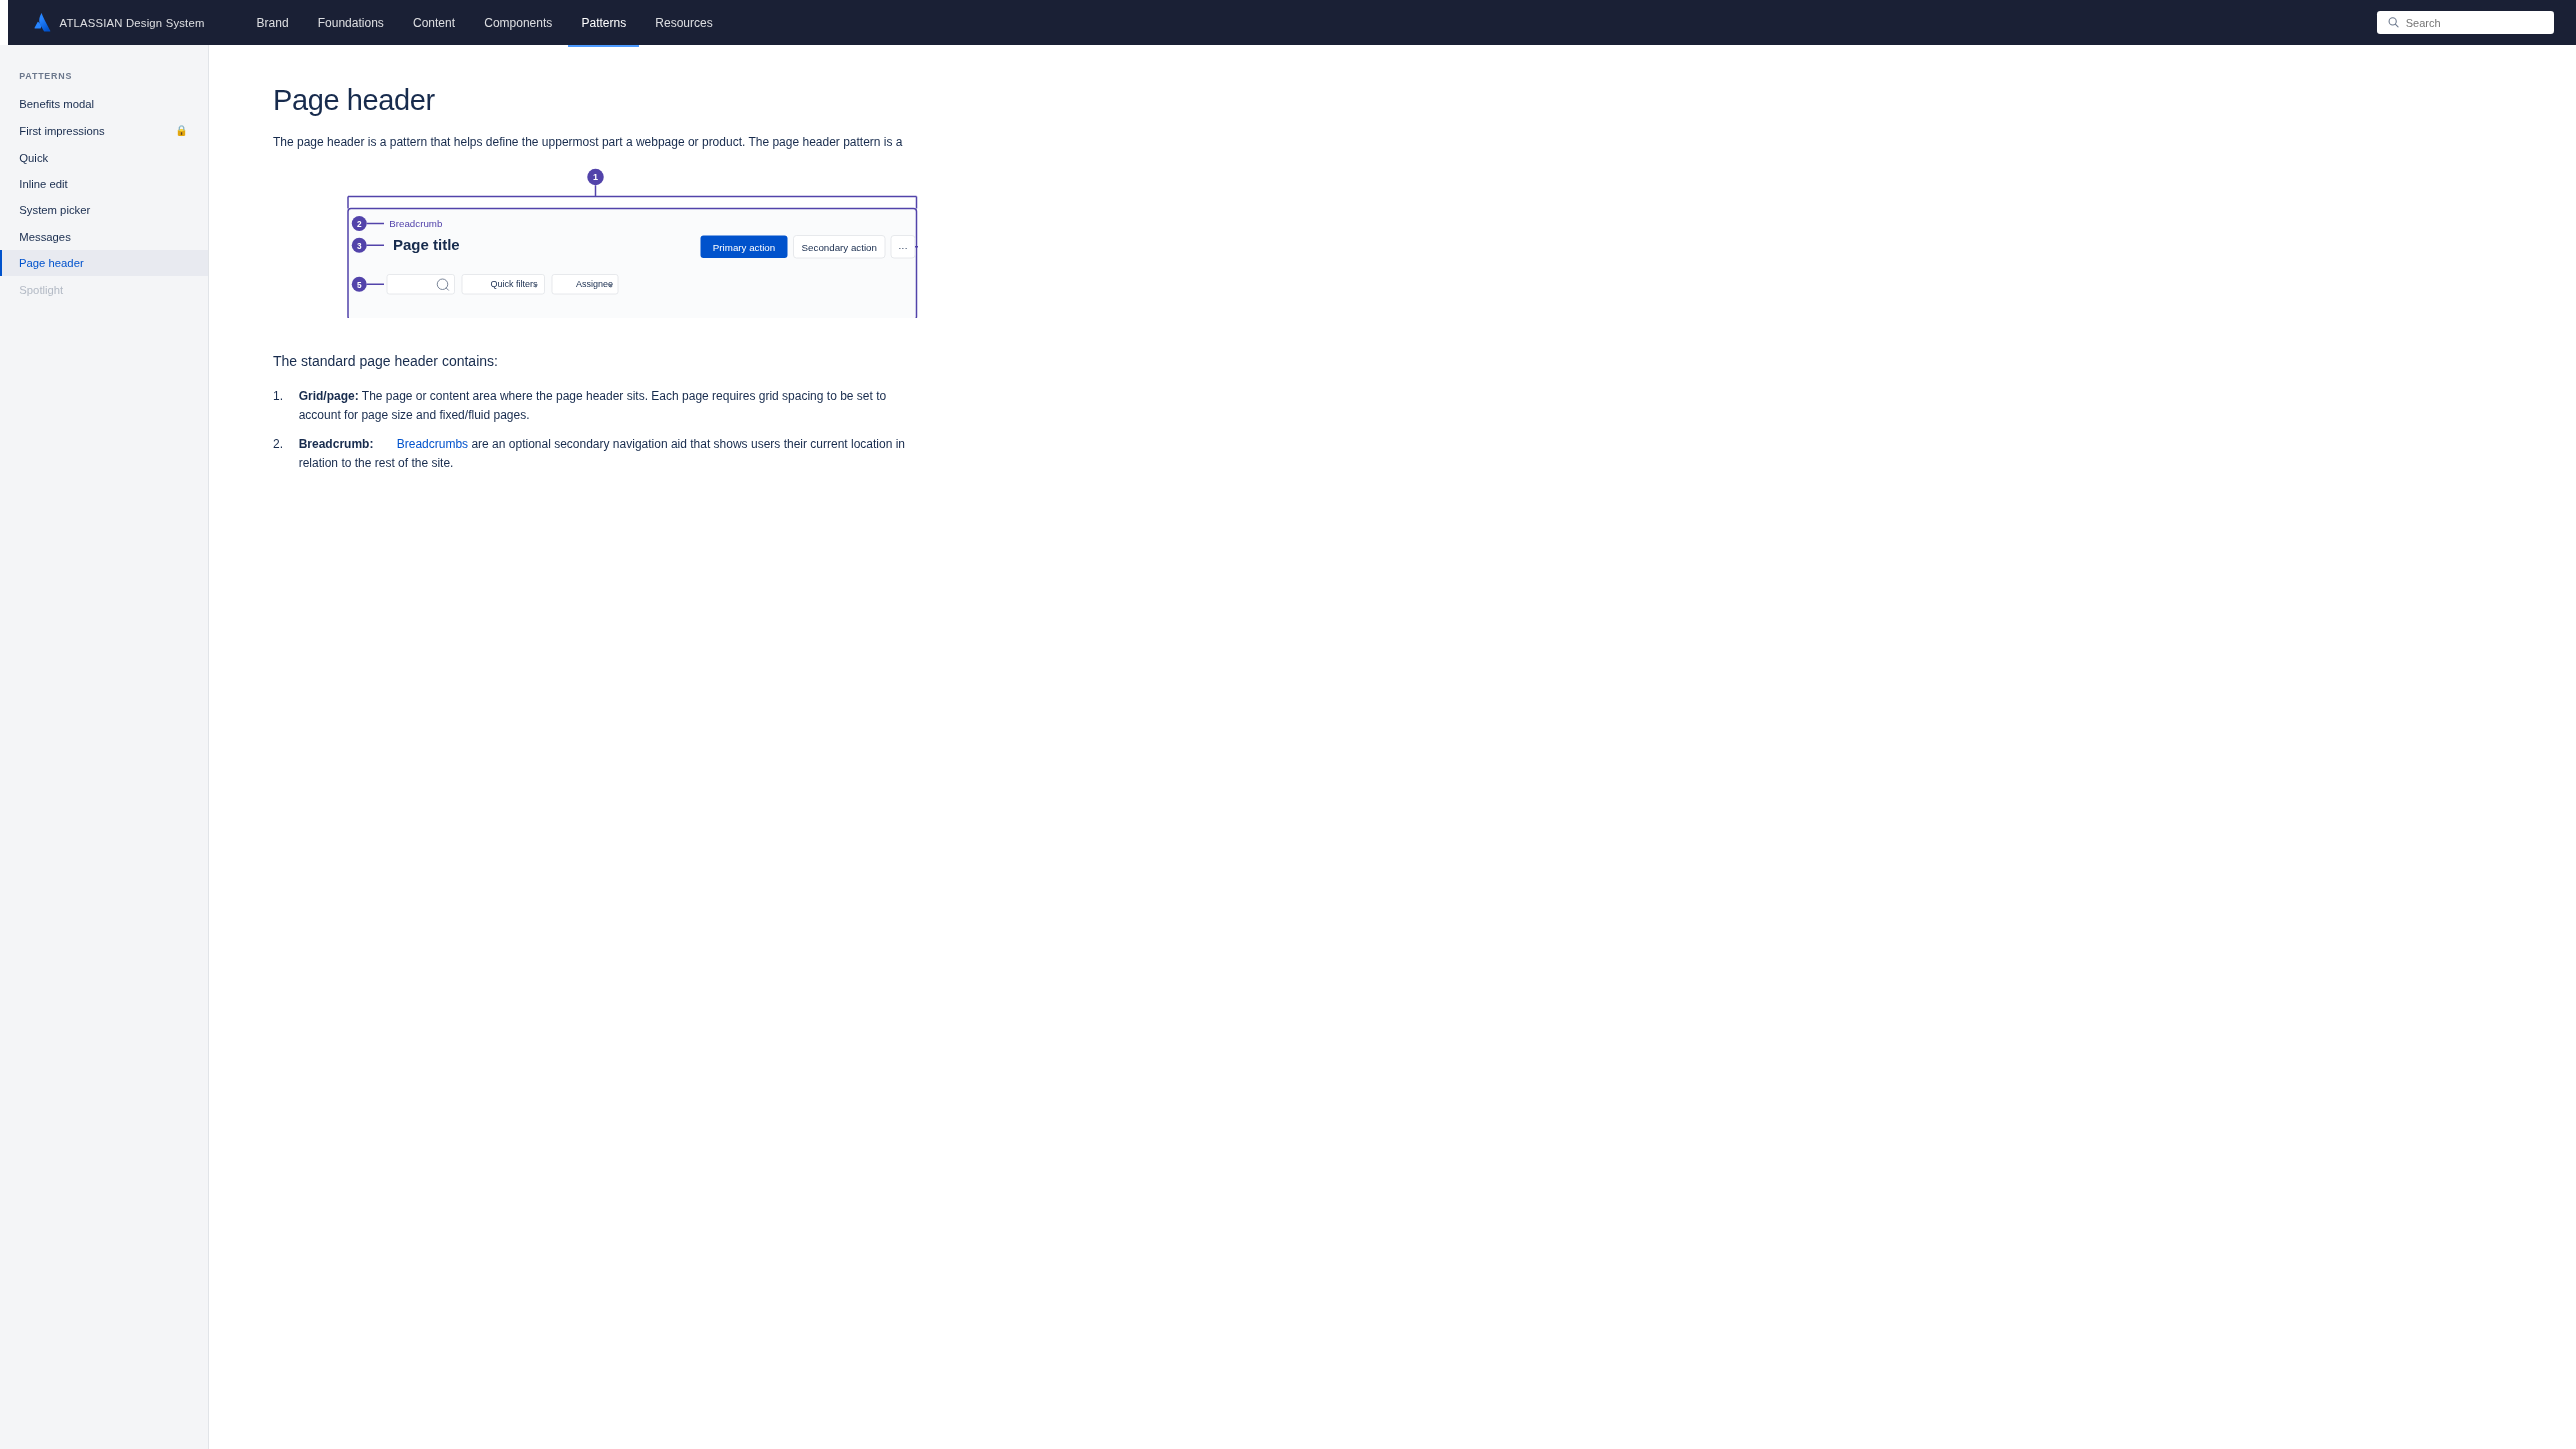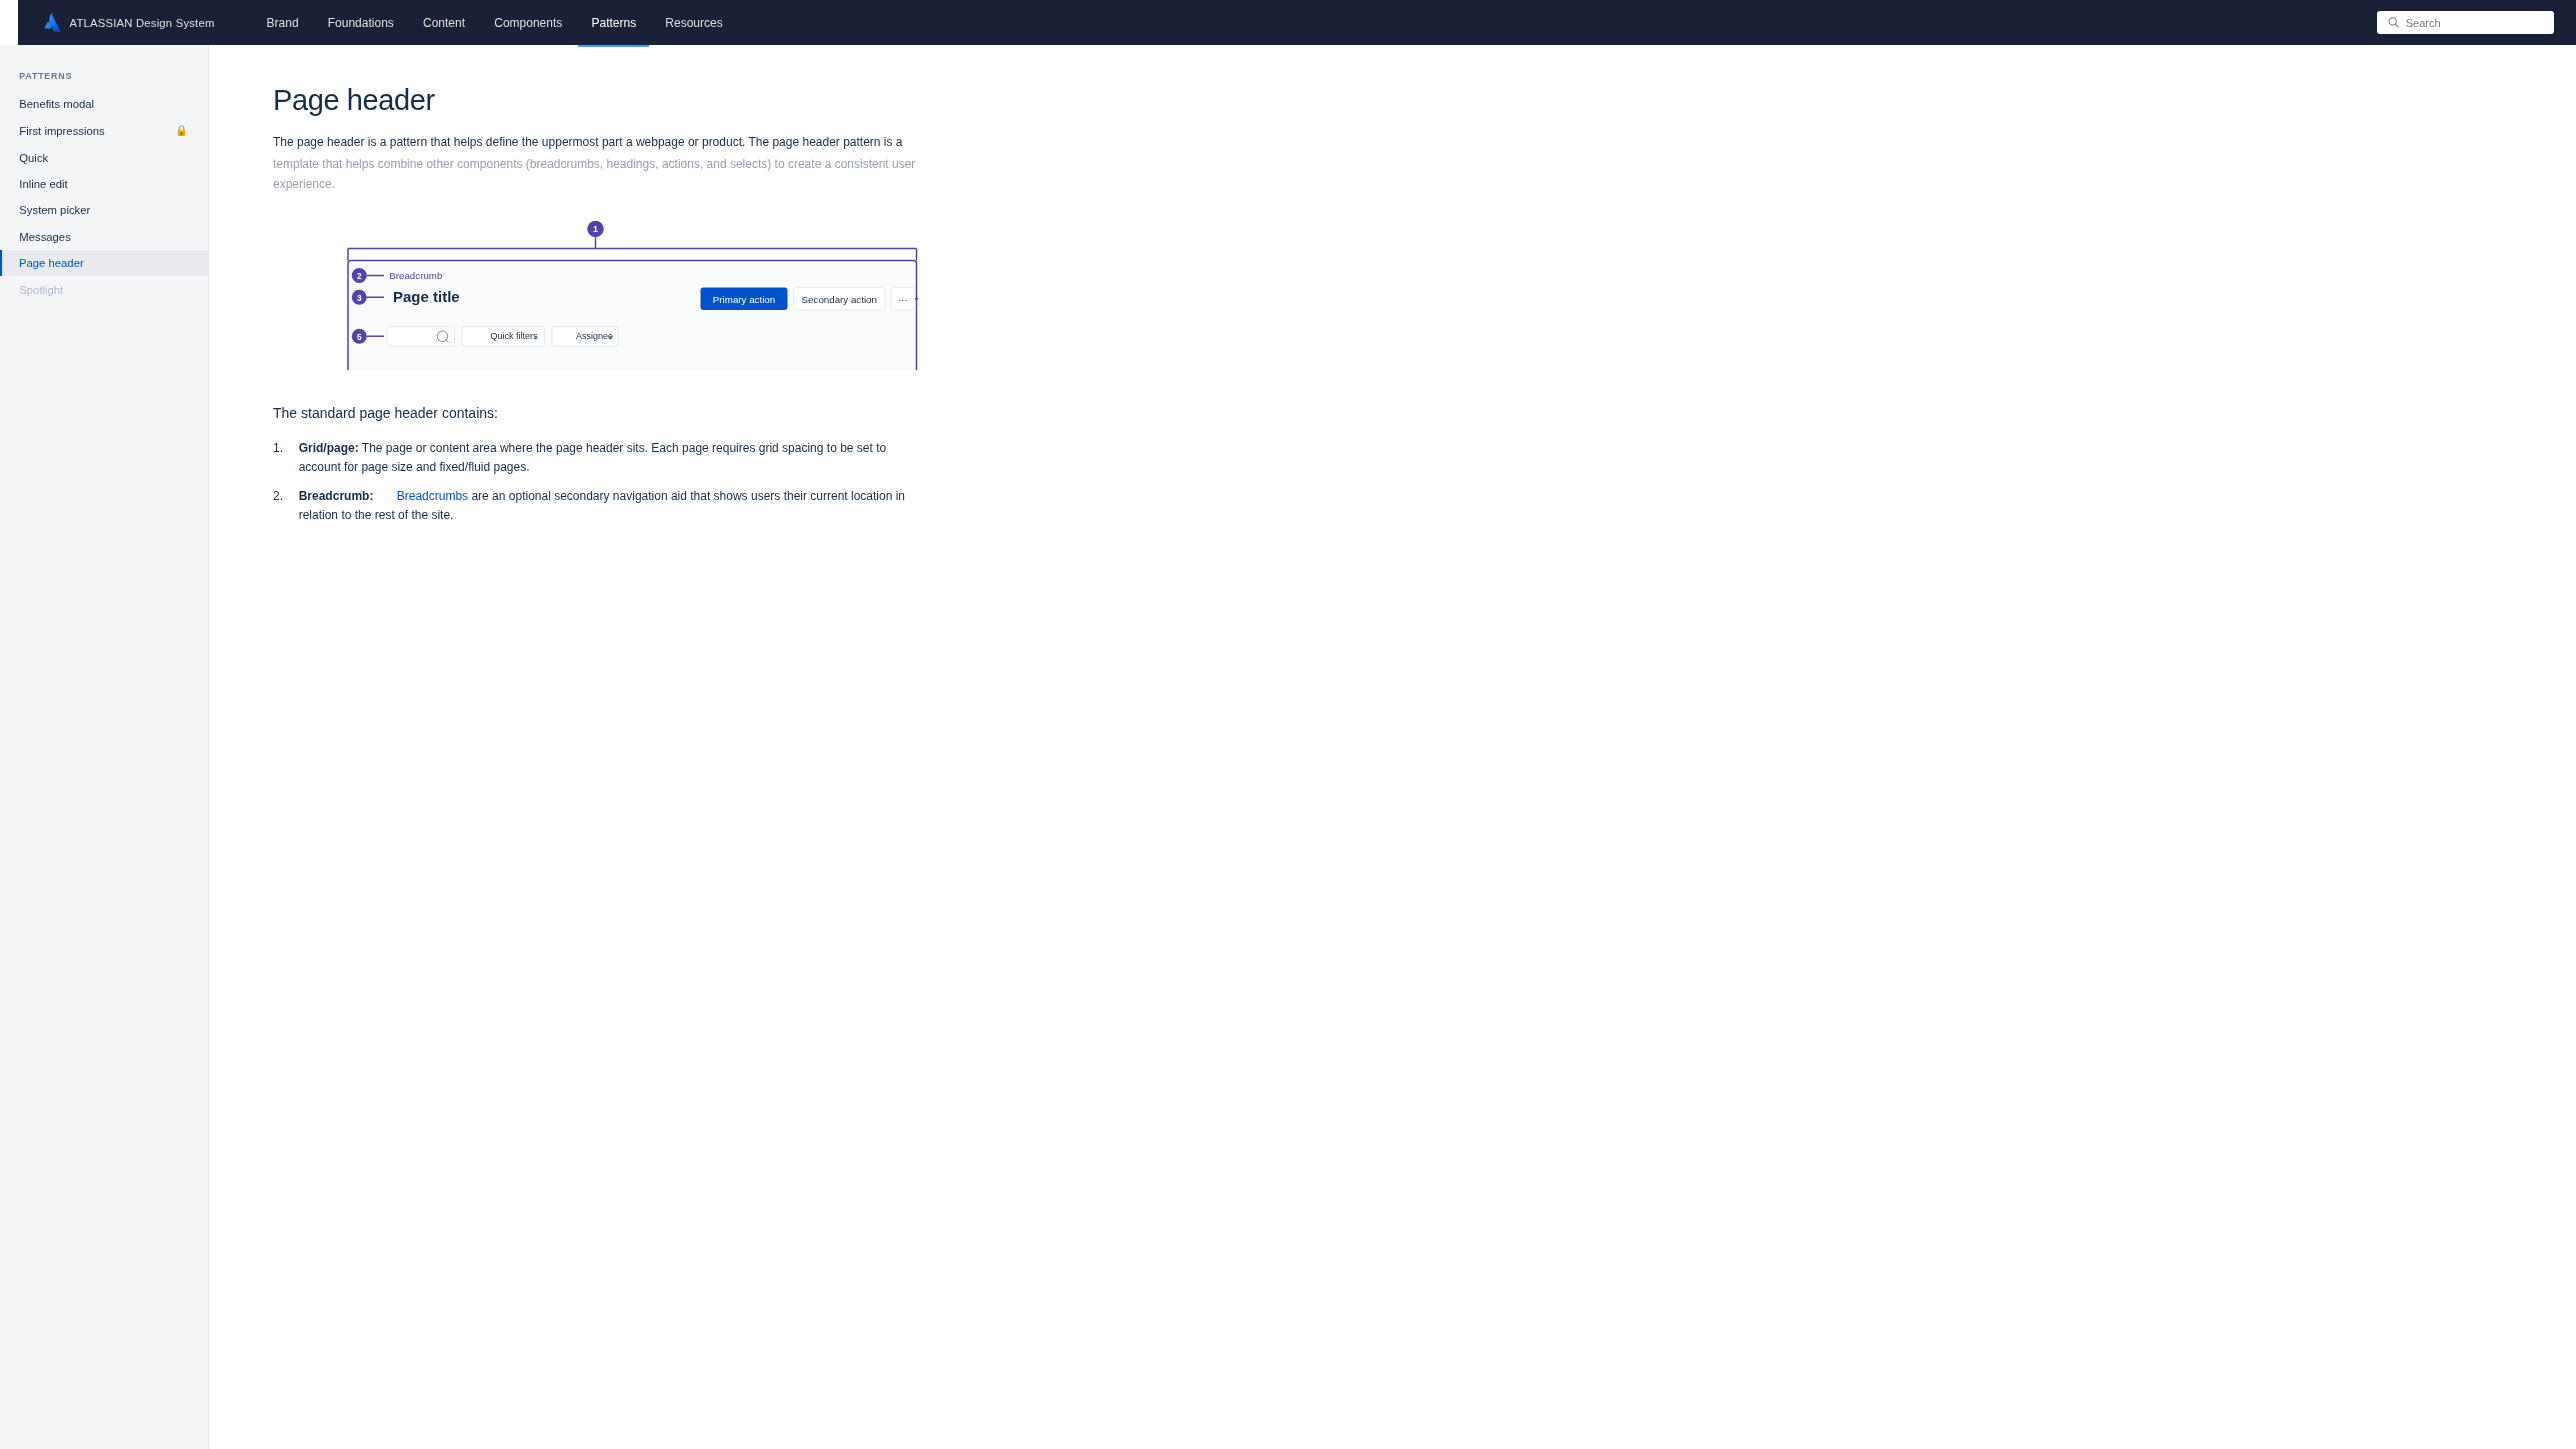--- a/index.html
+++ b/index.html
@@ -6,21 +6,21 @@
     body { font-family: -apple-system, BlinkMacSystemFont, 'Segoe UI', sans-serif; background: #fff; }
 
     
     .top-nav {
       background: #1a2035;
       display: flex;
       align-items: center;
       padding: 0 22.5px;
       height: 45px;
       position: fixed;
-      top: 0; left: 18px; right: 0;
+      top: 0; left: 8px; right: 0;
       z-index: 100;
     }
     .logo-area {
       display: flex;
       align-items: center;
       gap: 8px;
       margin-right: 39px;
     }
     .logo-icon {
       width: 21px;
@@ -266,24 +266,20 @@
     <a class="sidebar-item active">Page header</a>
     <a class="sidebar-item disabled">Spotlight</a>
   </aside>
 
   <main class="main-content">
 
     <h1 class="page-title-h1">Page header</h1>
 
 
     <p class="page-description">The page header is a pattern that helps define the uppermost part a webpage or product. The page header pattern is a</p>
-    <p class="page-description-fade">
-      <span>template that helps combine other components (breadcrumbs, headings, actions, and selects) to create a consistent user</span><br>
-      <span>experience.</span>
-    </p>
 
     <div class="svg-diagram-wrapper">
       <svg viewBox="0 0 860 200" xmlns="http://www.w3.org/2000/svg" width="100%">
 
         <circle cx="430" cy="12" r="11" fill="#5243aa"></circle>
         <text x="430" y="16.5" text-anchor="middle" fill="white" font-size="12" font-weight="bold" font-family="sans-serif">1</text>
         <line x1="430" y1="23" x2="430" y2="38" stroke="#5243aa" stroke-width="2"></line>
         <line x1="100" y1="38" x2="858" y2="38" stroke="#5243aa" stroke-width="2"></line>
         <line x1="100" y1="38" x2="100" y2="54" stroke="#5243aa" stroke-width="2"></line>
         <line x1="858" y1="38" x2="858" y2="54" stroke="#5243aa" stroke-width="2"></line>

